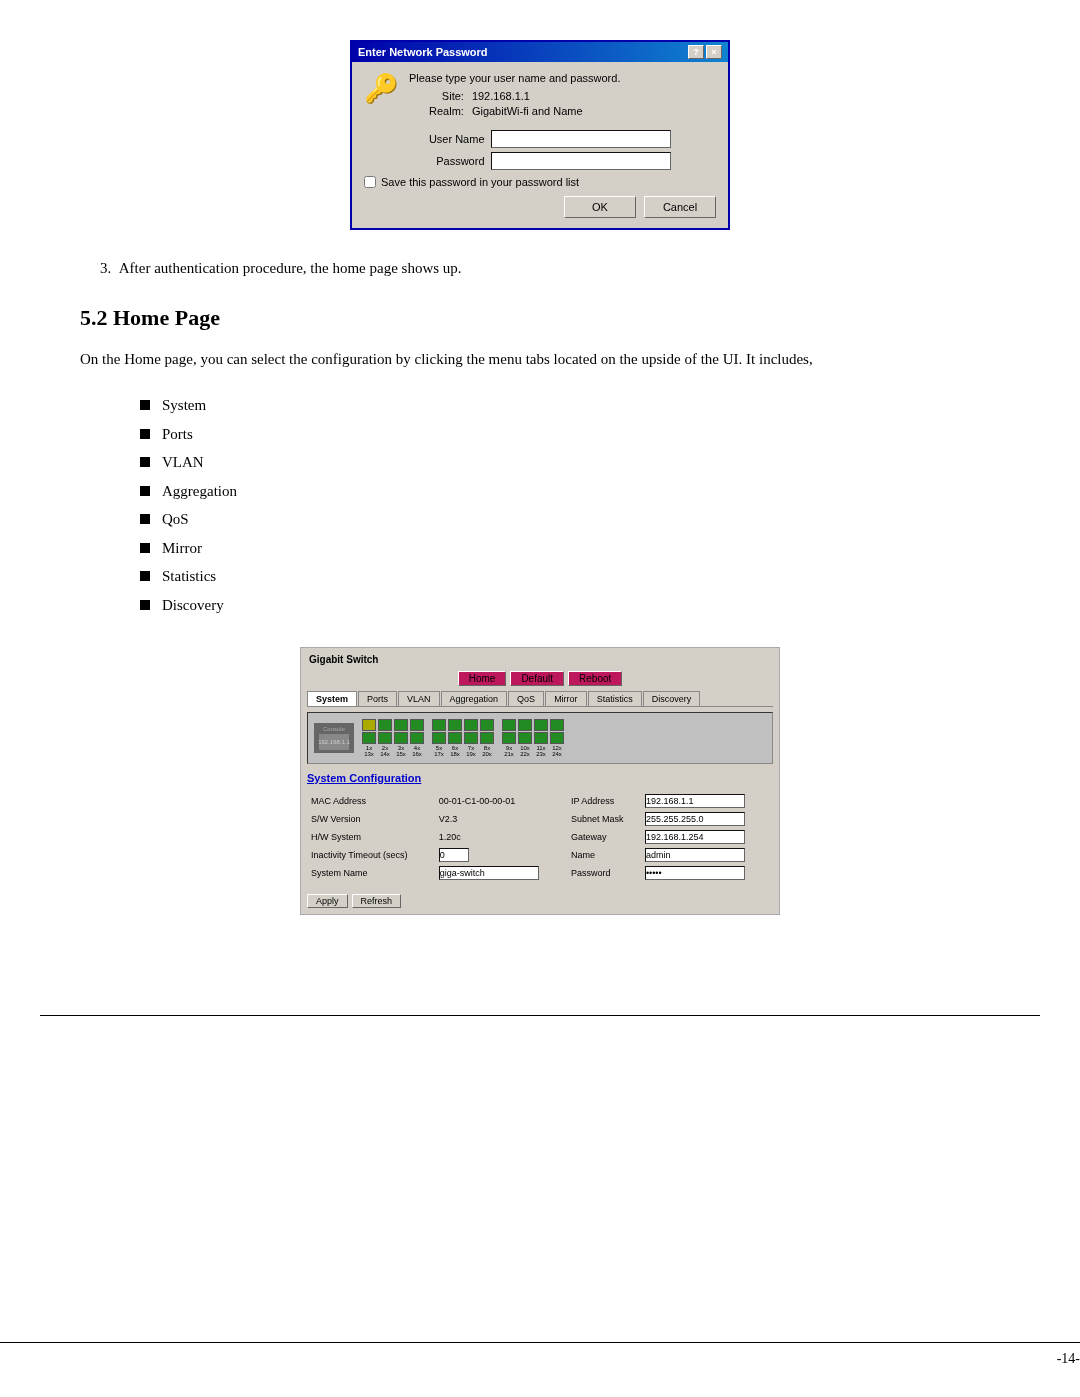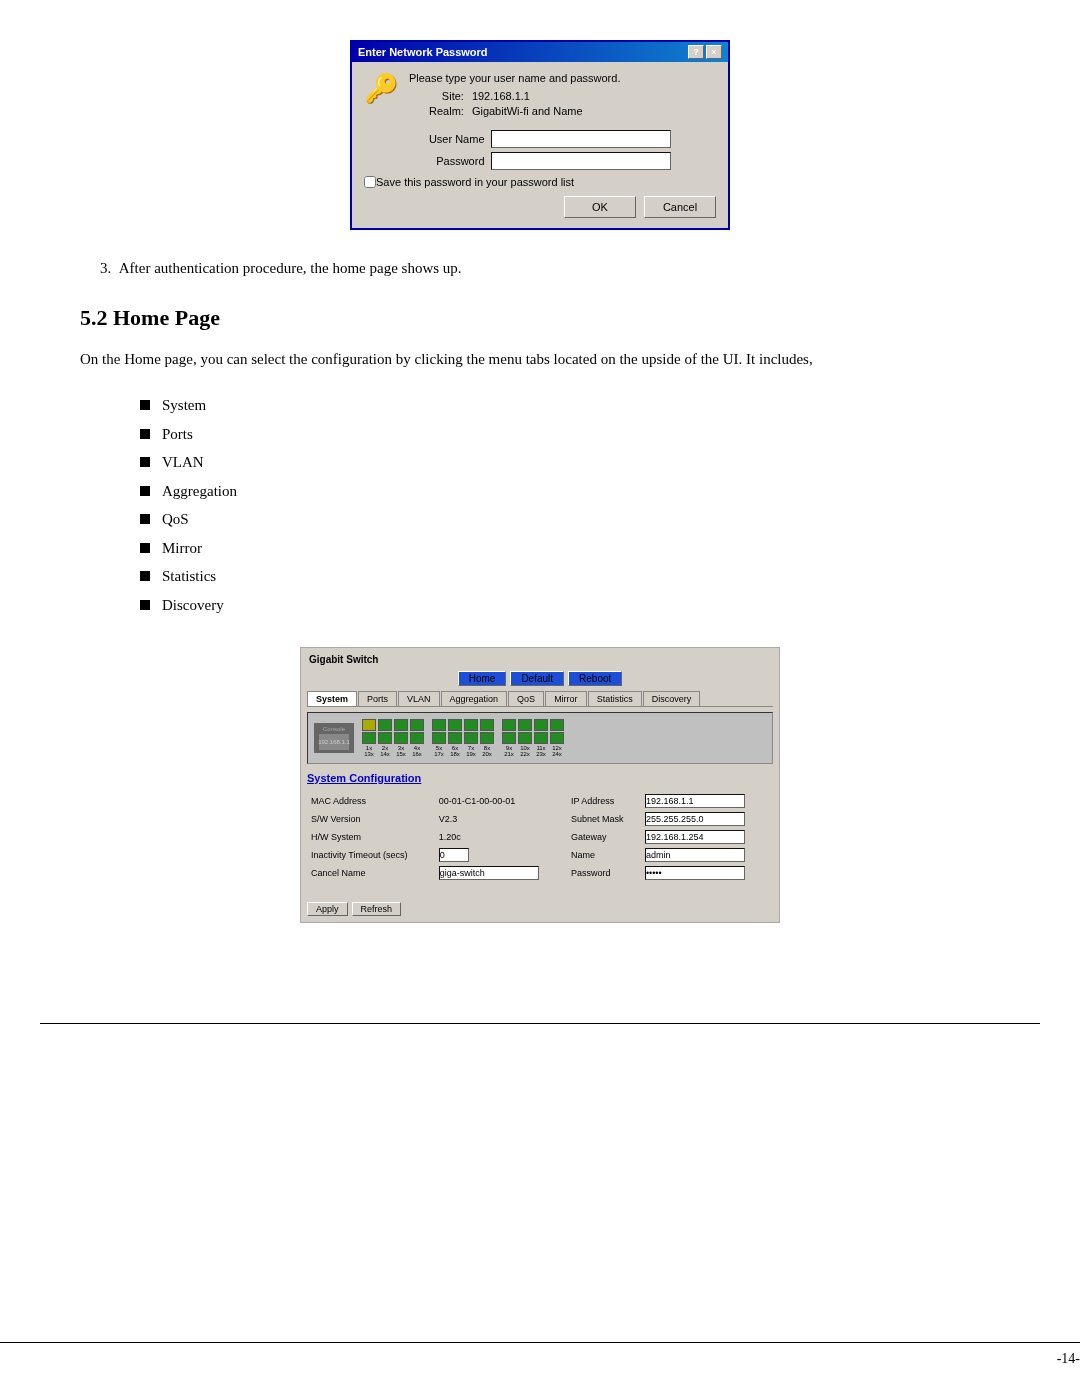--- a/index.html
+++ b/index.html
@@ -123,20 +123,21 @@
       width: 180px;
       height: 18px;
       border: 1px inset #666;
       background: white;
       font-size: 11px;
     }
 
     .dialog-checkbox-row {
       display: flex;
       align-items: center;
+      gap: 5px;
       margin: 6px 0 8px 0;
       font-size: 11px;
     }
 
     .dialog-checkbox {
       width: 12px;
       height: 12px;
     }
 
     .dialog-buttons {
@@ -232,21 +233,21 @@
     .switch-ui-nav-buttons {
       display: flex;
       justify-content: center;
       gap: 4px;
       margin-bottom: 5px;
     }
 
     .switch-nav-btn {
       padding: 1px 10px;
       font-size: 10px;
-      background: #1d4ed8;
+      background: #be185d;
       border: 1px solid #fff;
       border-right-color: #666;
       border-bottom-color: #666;
       cursor: pointer;
       font-family: Arial, Helvetica, sans-serif;
     }
 
     .switch-ui-tabs {
       display: flex;
       gap: 1px;
@@ -335,21 +336,21 @@
       font-weight: bold;
       font-size: 11px;
       margin-bottom: 8px;
       text-decoration: underline;
     }
 
     .config-table {
       width: 100%;
       border-collapse: collapse;
       font-size: 9px;
-      margin-bottom: 20px;
+      margin-bottom: 12px;
     }
 
     .config-table td {
       padding: 2px 4px;
       vertical-align: middle;
     }
 
     .config-input {
       width: 100px;
       height: 14px;
@@ -626,21 +627,21 @@
           <td>Gateway</td>
           <td><input class="config-input" type="text" value="192.168.1.254" style=""></td>
         </tr>
         <tr>
           <td>Inactivity Timeout (secs)</td>
           <td><input class="config-input" type="text" value="0" style="width: 30px;"></td>
           <td>Name</td>
           <td><input class="config-input" type="text" value="admin" style=""></td>
         </tr>
         <tr>
-          <td>Cancel Name</td>
+          <td>System Name</td>
           <td><input class="config-input" type="text" value="giga-switch" style=""></td>
           <td>Password</td>
           <td><input class="config-input" type="password" value="admin" style=""></td>
         </tr>
       </tbody>
         </table>
 
       <div class="switch-bottom-buttons">
         <button class="switch-action-btn">Apply</button>
         <button class="switch-action-btn">Refresh</button>

